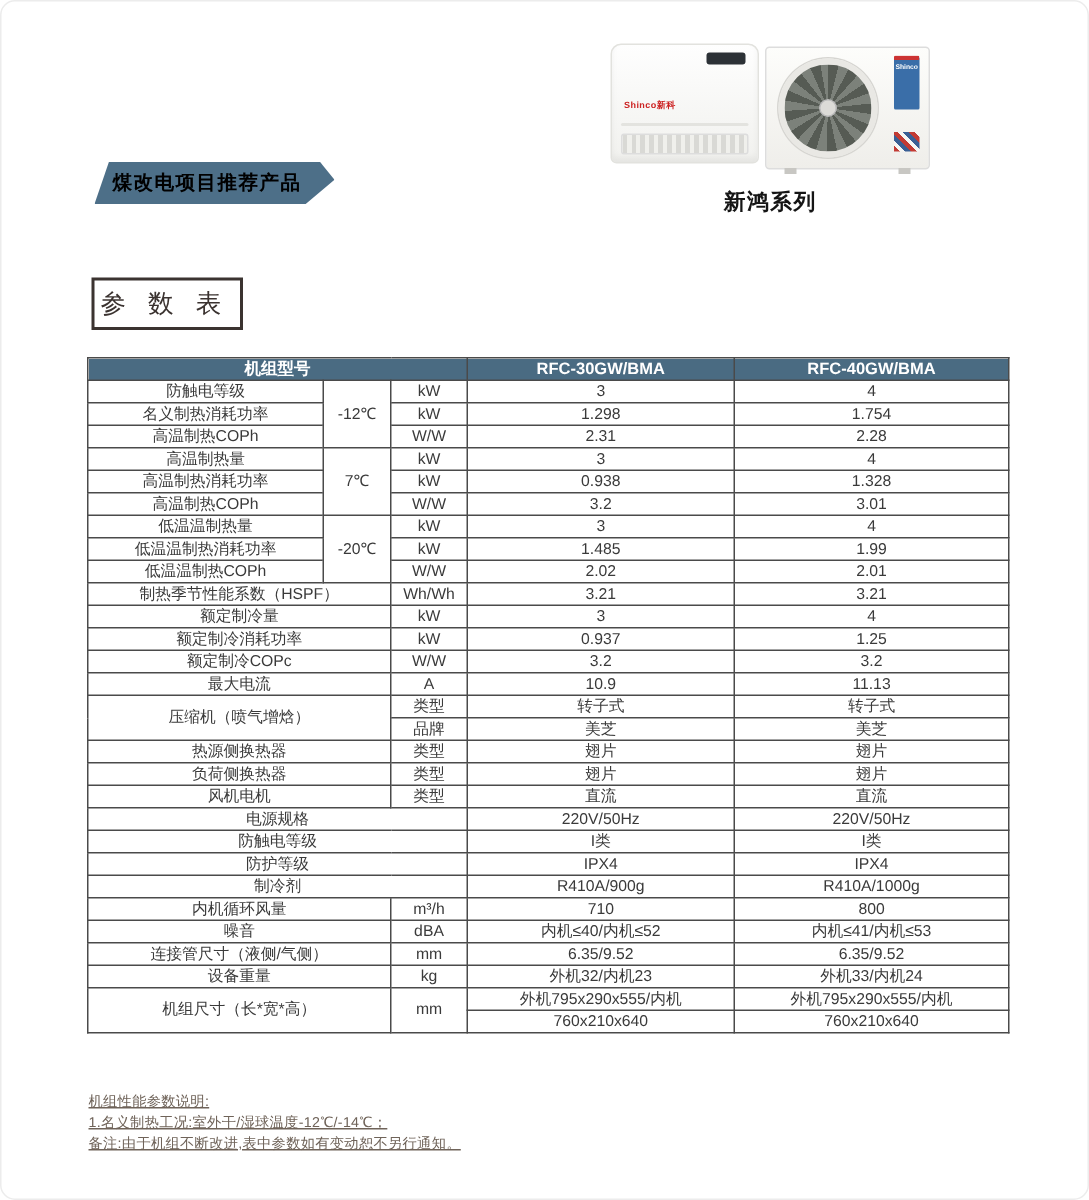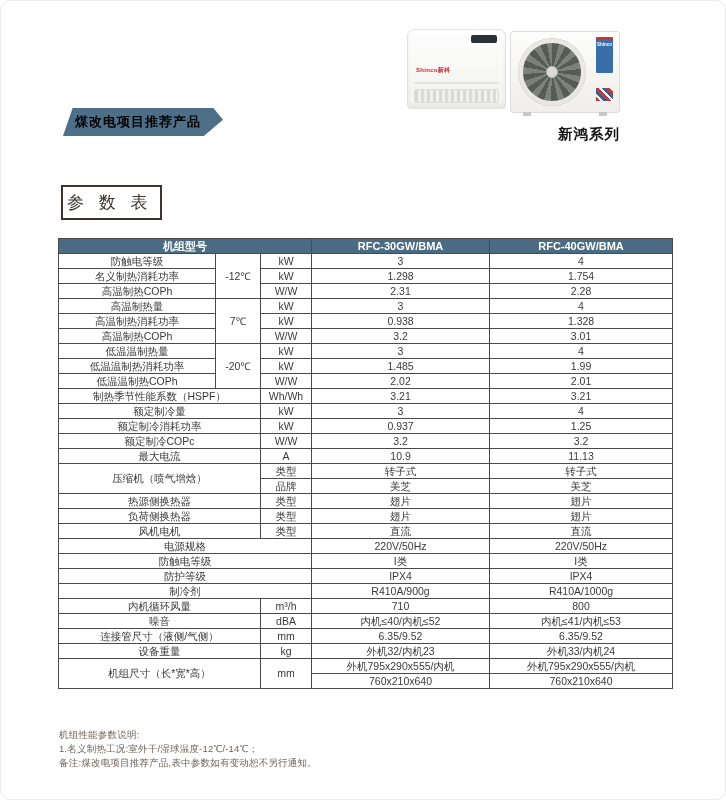--- a/index.html
+++ b/index.html
@@ -38,37 +38,37 @@
   .fan-hub{ position:absolute; left:50%; top:50%; width:12px; height:12px; margin:-6px 0 0 -6px;
            border-radius:50%; background:#dcdbd7; border:1px solid #bbb; }
   .outdoor-logo{ position:absolute; right:6px; top:5px; width:17px; height:36px;
            background:#3a6ea8; border-radius:1px; color:#fff; font-size:4.5px;
            font-weight:bold; text-align:center; padding-top:2px; line-height:1.4;
            border-top:3px solid #c33; }
   .outdoor-stripe{ position:absolute; right:6px; bottom:11px; width:17px; height:13px;
            background:repeating-linear-gradient(45deg,#c23b34 0 3px,#f6f6f4 3px 5px,#3a5f94 5px 8px); }
   .foot{ position:absolute; bottom:-4px; width:8px; height:4px; background:#c8c7c3; }
   .foot.l{ left:12px; } .foot.r{ right:12px; }
-  .series{ position:absolute; left:406px; top:124px; width:213px; text-align:right;
+  .series{ position:absolute; left:406px; top:124px; width:213px; text-align:center;
            font-size:14.5px; font-weight:bold; color:#151515; letter-spacing:1px; }
 
   
   .section-box{ position:absolute; left:60px; top:184px; border:2px solid #3b3330;
            padding:4px 8px 4px 4px; font-size:17px; color:#3b3330; letter-spacing:5px; }
 
   
   .spec-table{ position:absolute; left:57px; top:237px; width:614px;
            border-collapse:collapse; table-layout:fixed; font-size:10.5px; color:#3a3a3a; }
   .spec-table td, .spec-table th{ border:1px solid #4a4a4a; height:15px; padding:0 2px;
            text-align:center; vertical-align:middle; line-height:1.15; overflow:hidden; }
   .spec-table thead th{ background:#4a6b82; color:#fff; font-weight:bold; font-size:11px; }
 
   
   .notes{ position:absolute; left:58px; top:727px; font-size:9.5px; color:#6f6359;
-           line-height:1.45; letter-spacing:.2px; }
+           line-height:1.45; letter-spacing:.2px;text-decoration:underline; }
 </style>
 </head>
 <body>
 
 <div class="page">
 
   <div class="title">
   </div>
 
   <div class="badge">煤改电项目推荐产品</div>
@@ -279,16 +279,16 @@
         <tr>
           <td class="val">760x210x640</td>
           <td class="val">760x210x640</td>
         </tr>
       </tbody>
   </table>
 
   <div class="notes">
     <div>机组性能参数说明:</div>
     <div>1.名义制热工况:室外干/湿球温度-12℃/-14℃；</div>
-    <div>备注:煤改电项目推荐产品,表中参数如有变动恕不另行通知。</div>
+    <div>备注:由于机组不断改进,表中参数如有变动恕不另行通知。</div>
   </div>
 
 </div>
 
 </body></html>

